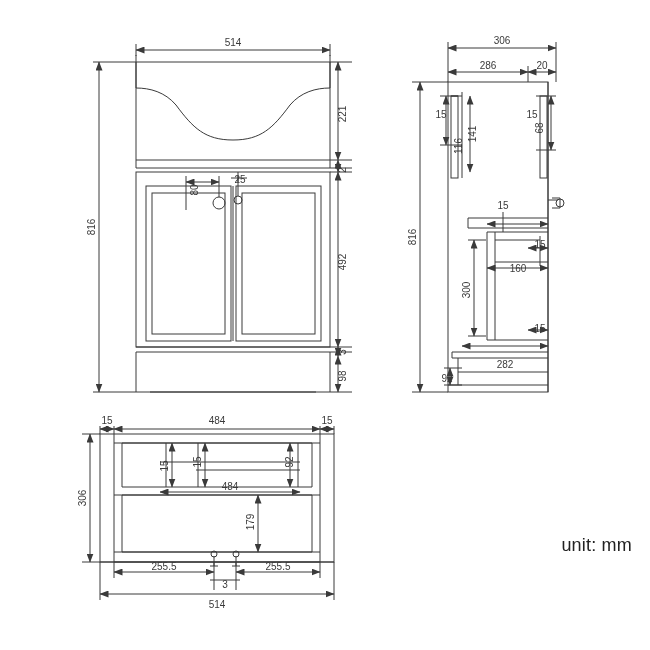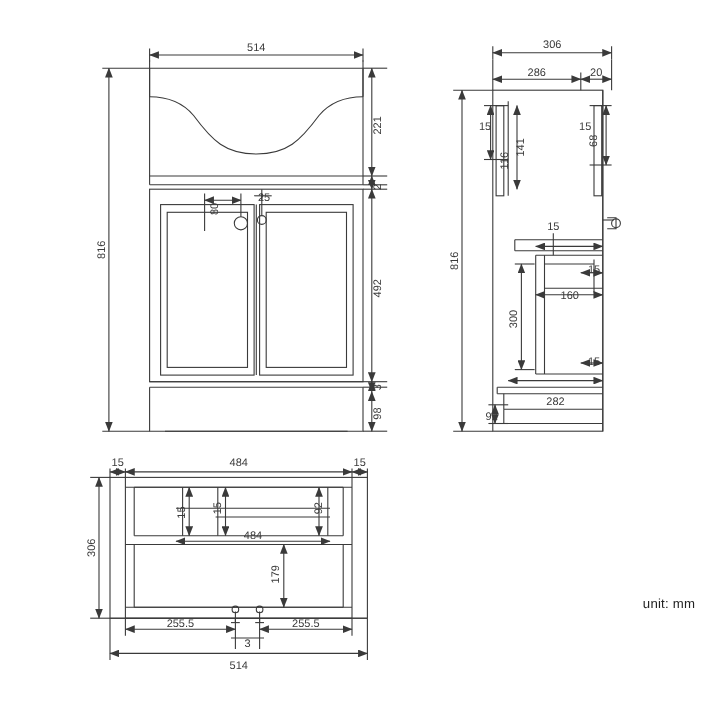--- a/index.html
+++ b/index.html
@@ -5,21 +5,21 @@
   html,body{margin:0;padding:0;}
   body{
     width:650px;height:650px;background:#ffffff;
     font-family:"Liberation Sans", sans-serif;
     overflow:hidden;
   }
   #stage{position:relative;width:650px;height:578px;}
   svg{display:block;}
   .unit{
     position:absolute;right:18px;bottom:22px;
-    font-size:12px;color:#222;letter-spacing:.2px;
+    font-size:18px;color:#222;letter-spacing:.2px;
   }
 </style>
 </head>
 <body>
 
 <div id="stage">
 <svg width="650" height="650" viewBox="0 0 650 650">
   <defs>
     <marker id="ah" markerWidth="9" markerHeight="7" refX="8.5" refY="3.5" orient="auto">
       <polygon points="0,0 9,3.5 0,7" fill="#3a3a3a"></polygon>

